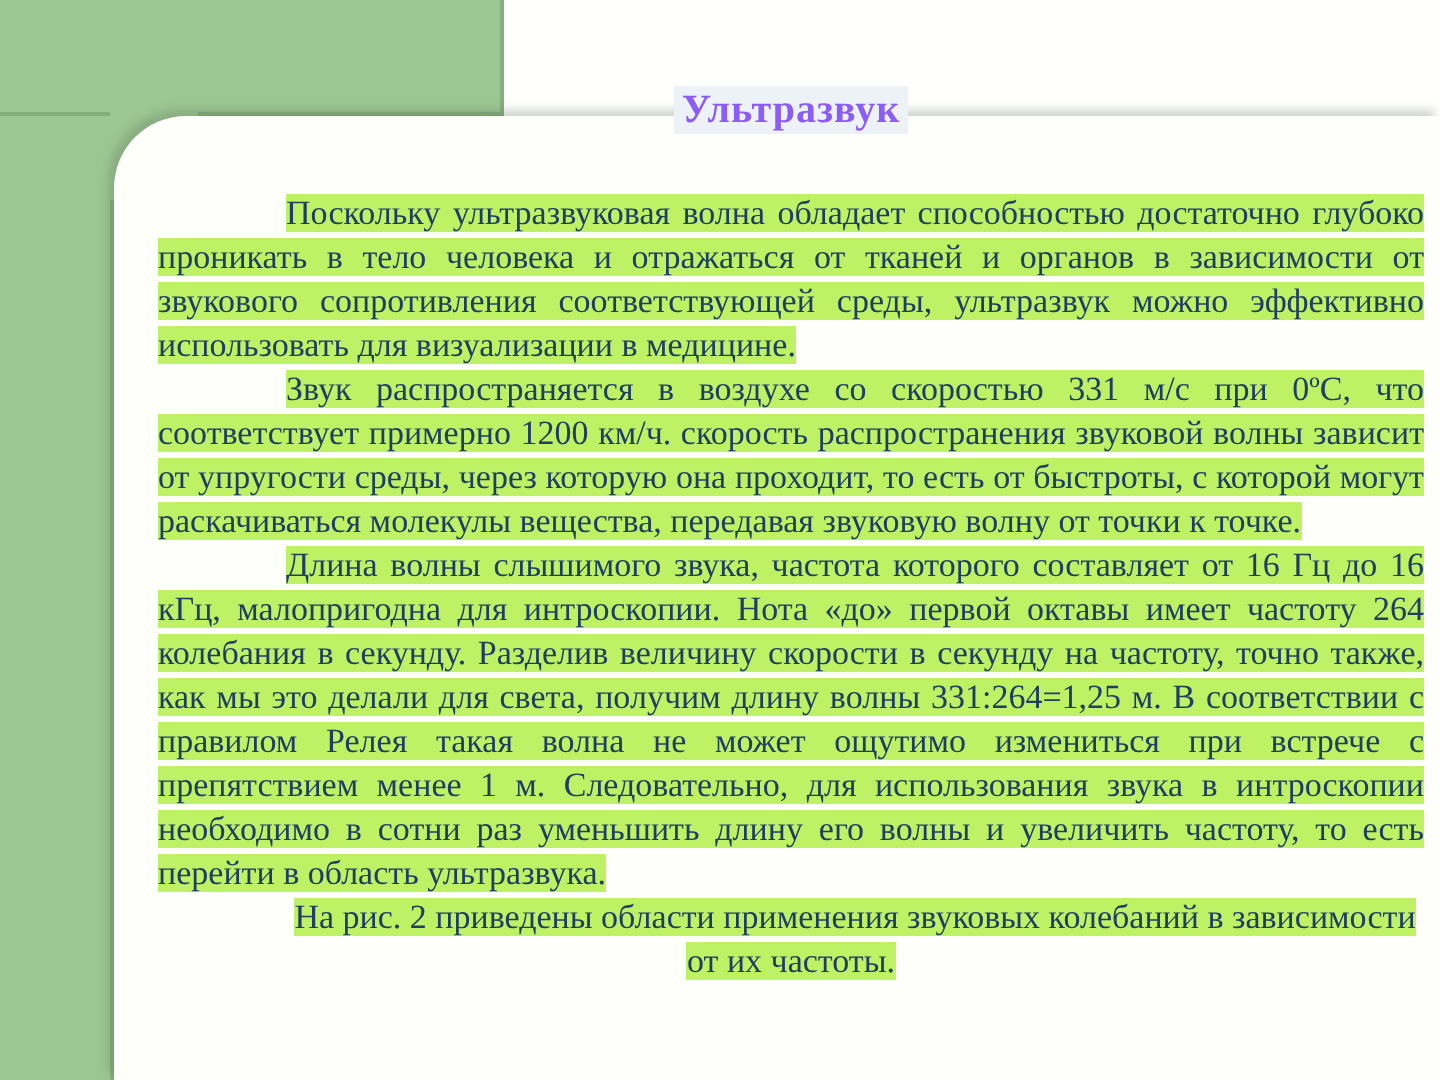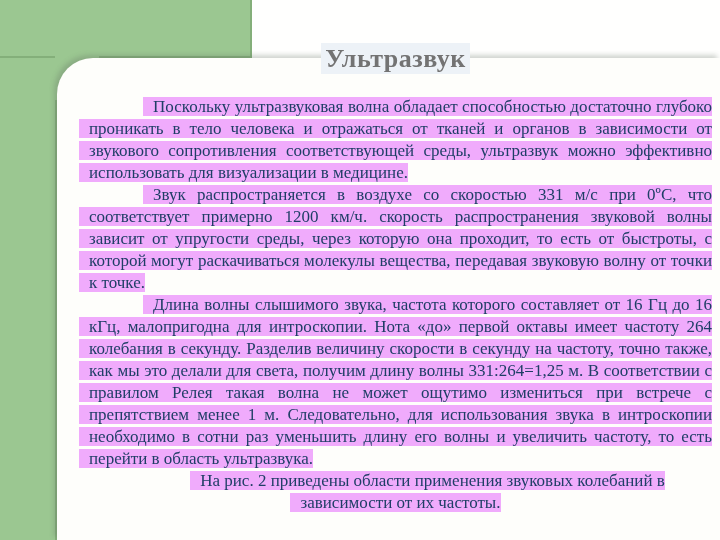--- a/index.html
+++ b/index.html
@@ -40,46 +40,45 @@
     right: 0; bottom: 0;
     background: #fefefb;
     border-top-left-radius: 36px;
     box-shadow: -3px -3px 5px rgba(96,108,96,0.30);
   }
   .title {
     position: absolute; left: 79px; top: 44px;
     width: 633px;
     margin: 0;
     text-align: center;
-    font-size: 26px;
+    font-size: 20px;
     font-weight: bold;
-    color: #737373;
+    color: #8b5cf6;
     letter-spacing: 0.5px;
     z-index: 3;
   }
   .title .hl { background: #edf2f7; padding: 1px 4px; }
   .body-text {
     position: absolute; left: 79px; top: 96px;
     width: 633px;
     z-index: 3;
     font-size: 17px;
     line-height: 22px;
     color: #1f3e66;
     text-align: justify;
   }
   .body-text p {
     margin: 0;
     text-indent: 64px;
   }
   .body-text p.no-justify { text-align: center; }
   .hl {
-    background: #f0abfc;
+    background: #bef264;
     -webkit-box-decoration-break: clone;
     box-decoration-break: clone;
-    padding-left: 10px;
   }
 </style>
 </head>
 <body>
 
 <div class="slide">
   <div class="green-strip"></div>
   <div class="green-block"></div>
   <div class="green-corner"></div>
   <div class="panel"></div>

